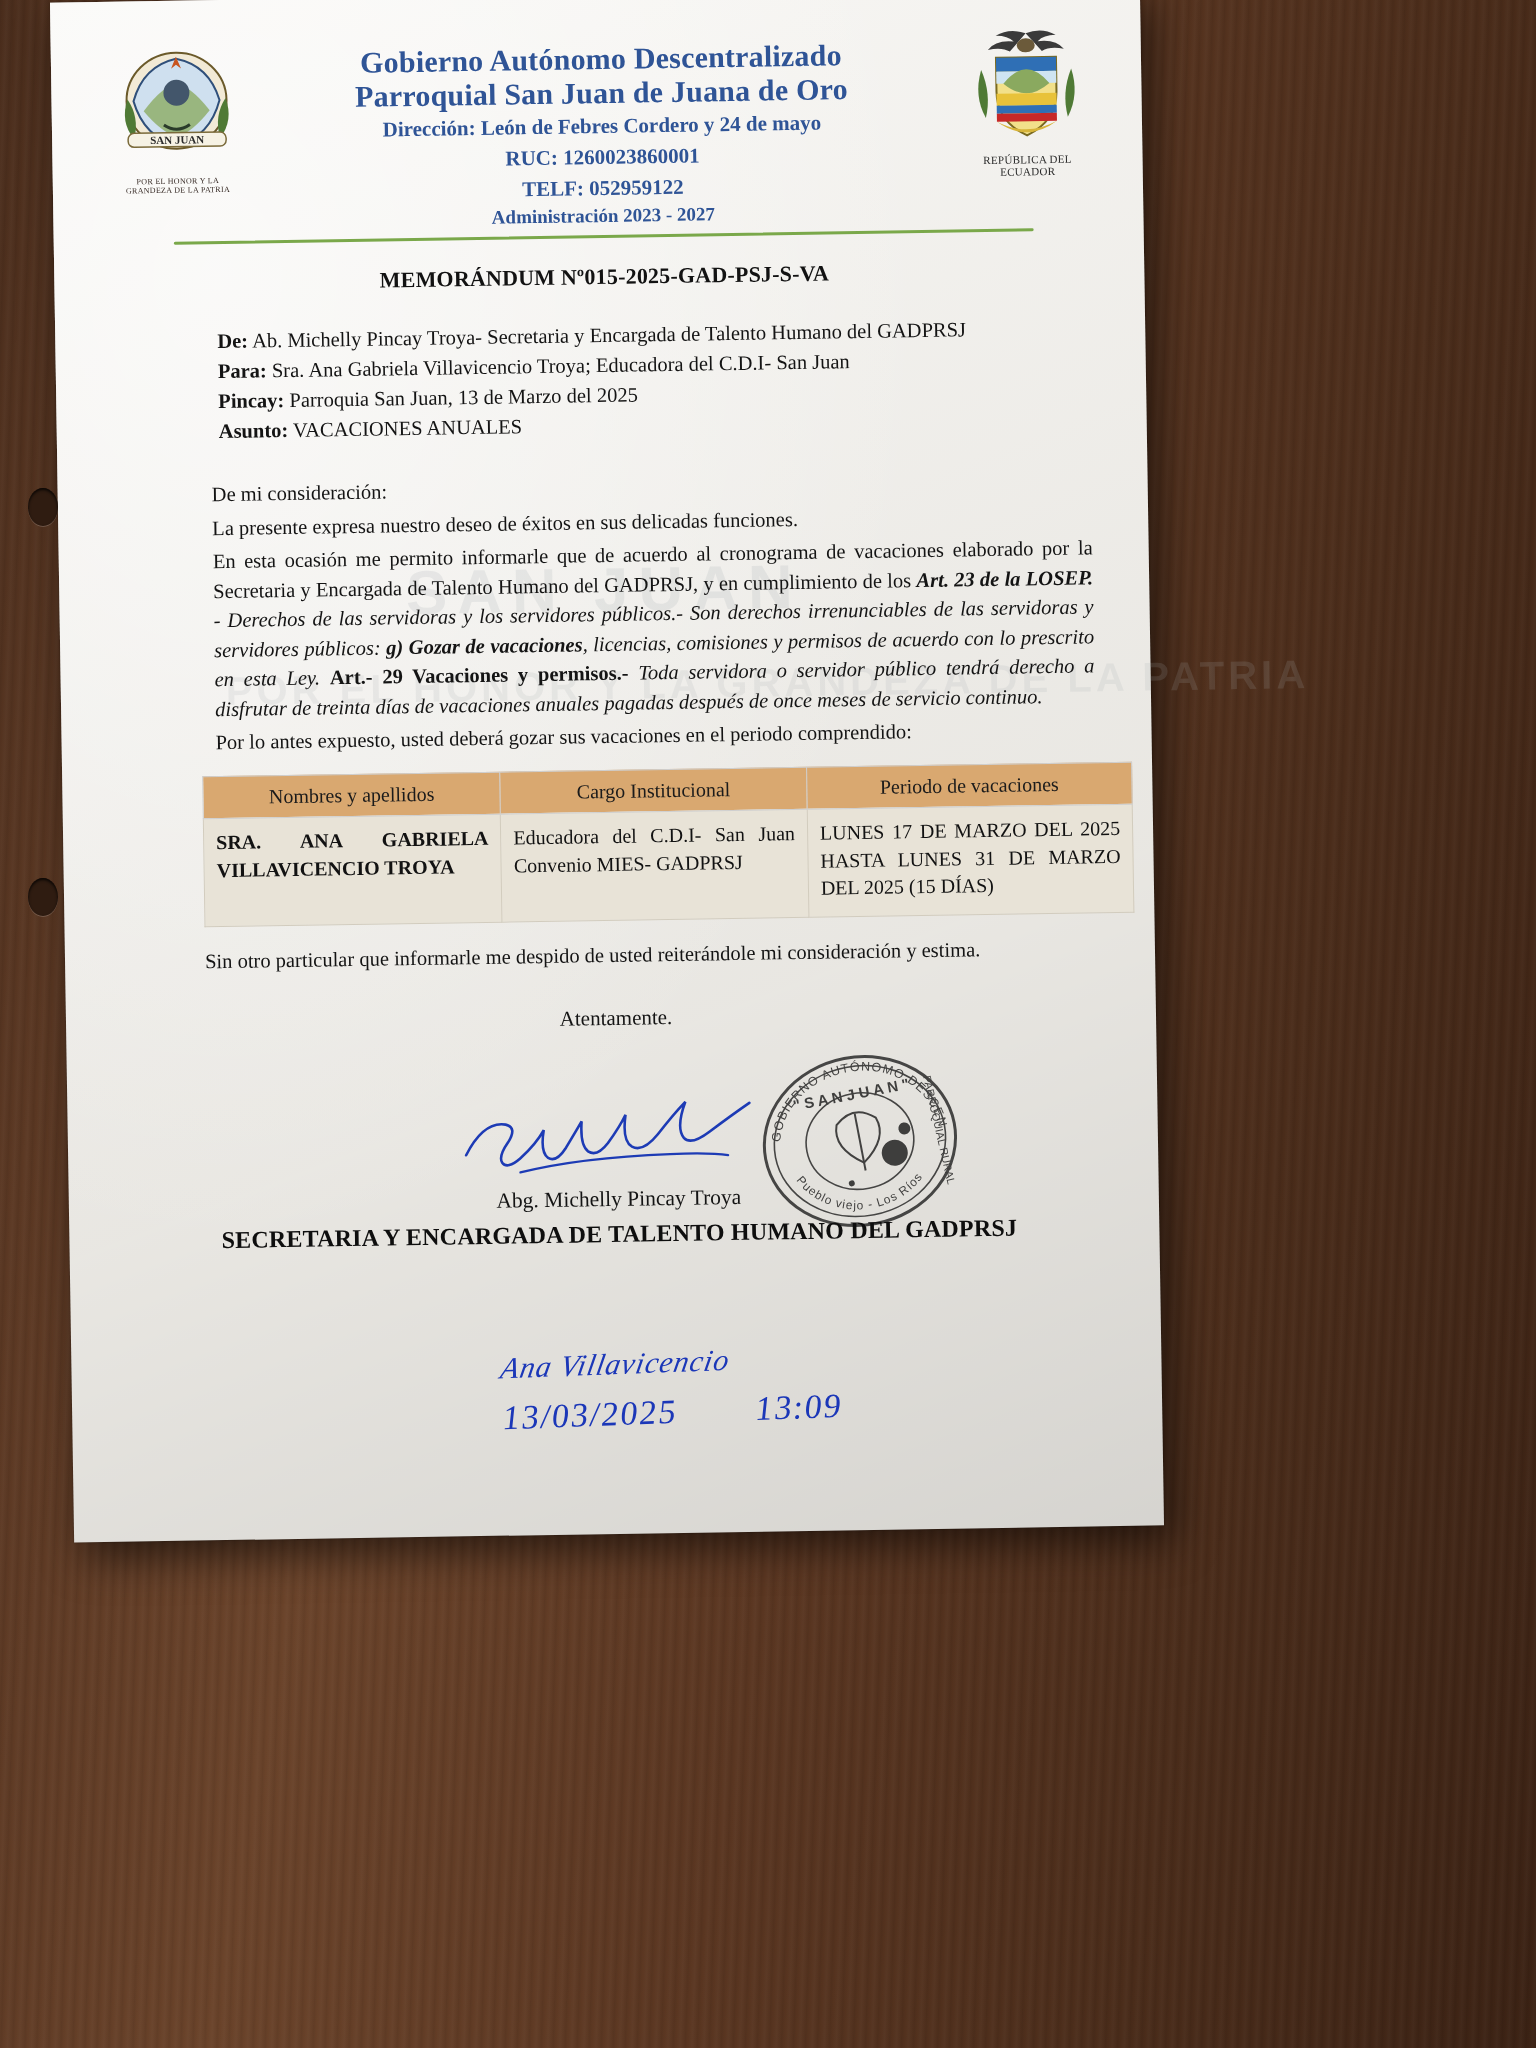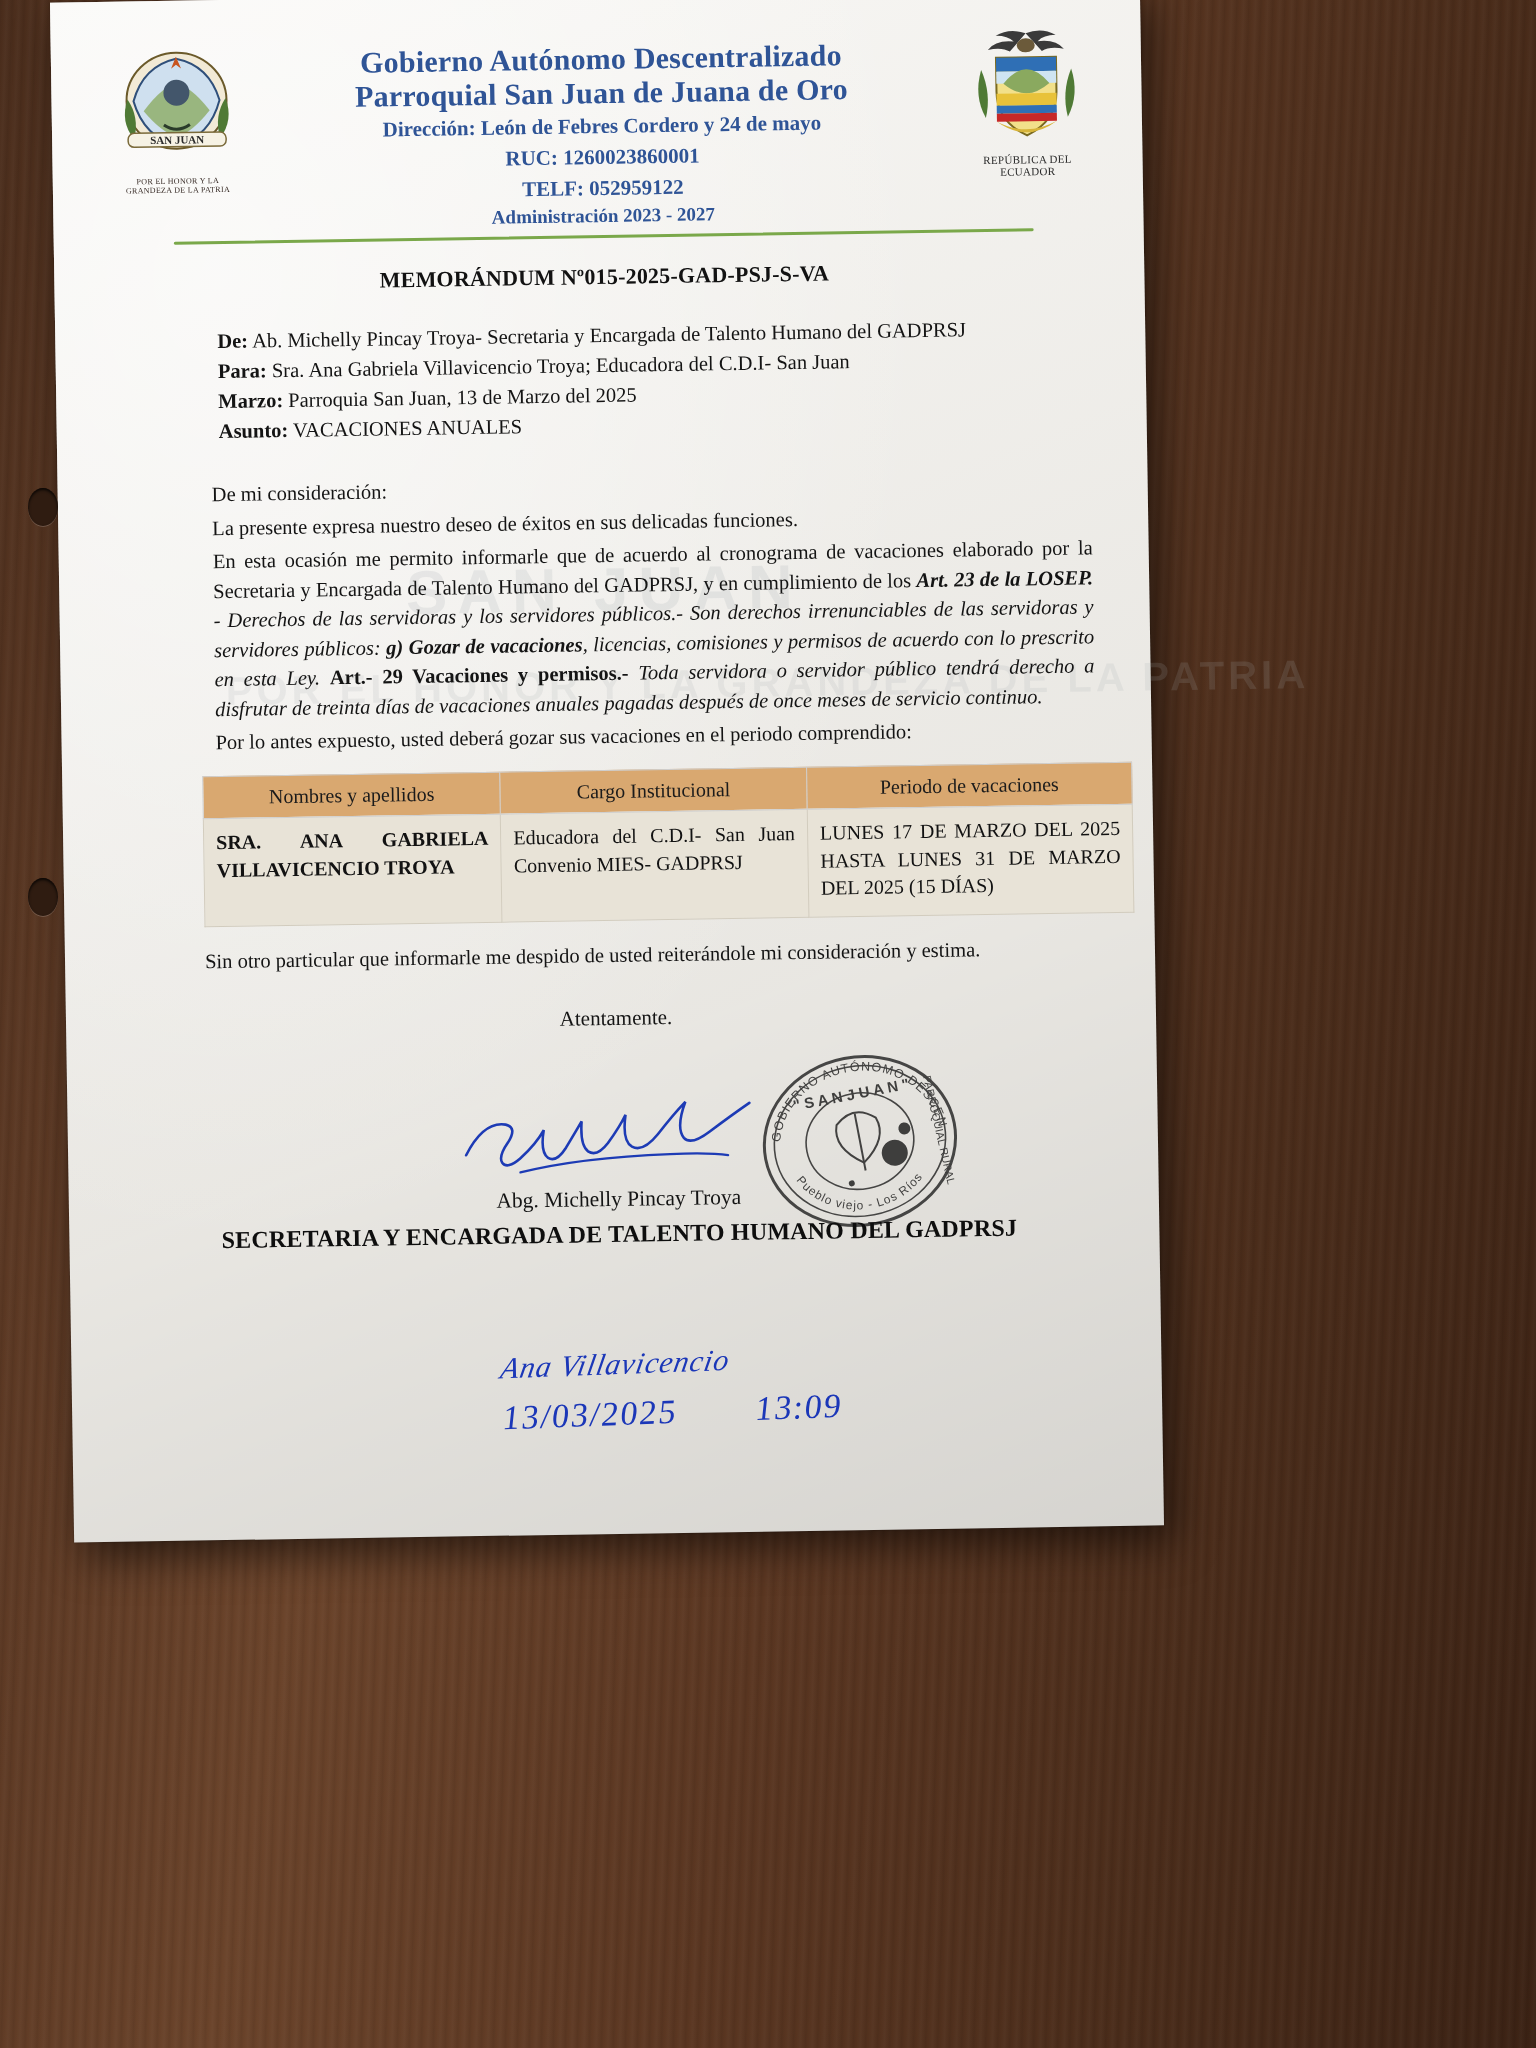--- a/index.html
+++ b/index.html
@@ -364,21 +364,21 @@
     <div class="meta">
       <div>
         <b>De:</b>
         <span>Ab. Michelly Pincay Troya- Secretaria y Encargada de Talento Humano del GADPRSJ</span>
       </div>
       <div>
         <b>Para:</b>
         <span>Sra. Ana Gabriela Villavicencio Troya; Educadora del C.D.I- San Juan</span>
       </div>
       <div>
-        <b>Marzo:</b>
+        <b>Pincay:</b>
         <span>Parroquia San Juan, 13 de Marzo del 2025</span>
       </div>
       <div>
         <b>Asunto:</b>
         <span>VACACIONES ANUALES</span>
       </div>
     </div>
 
     <div class="body">
       <p class="consider">De mi consideración:</p>

